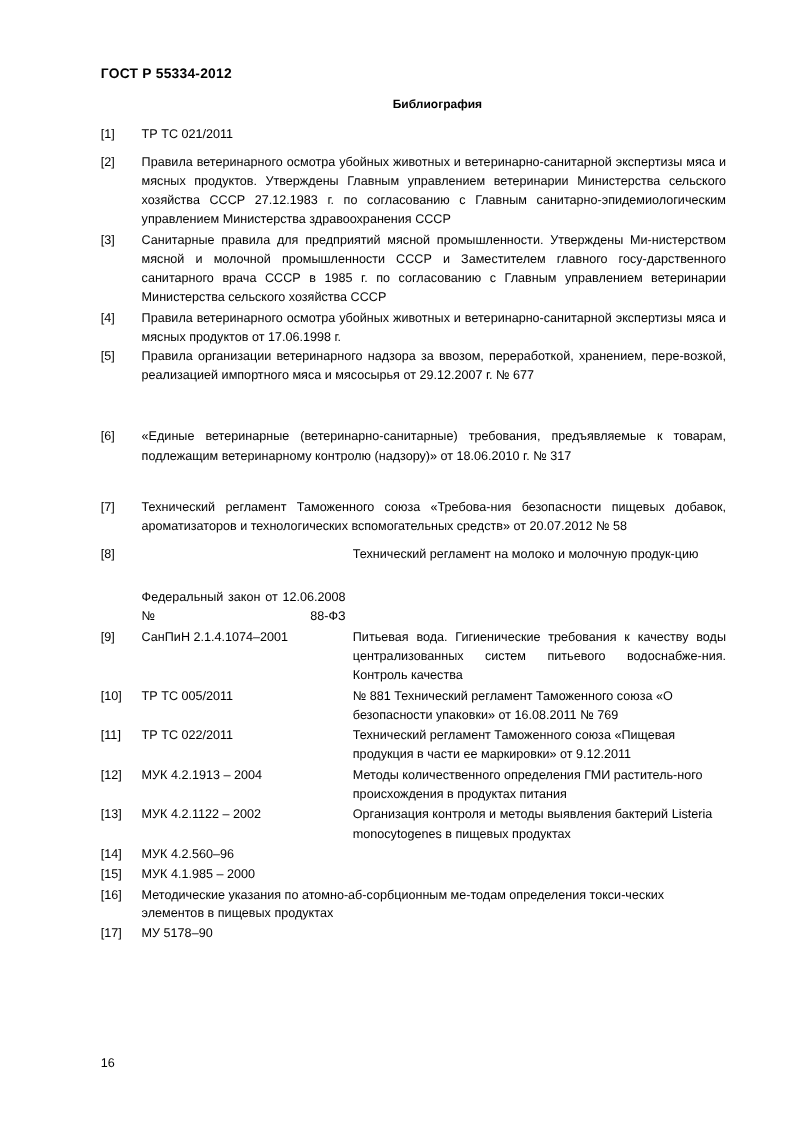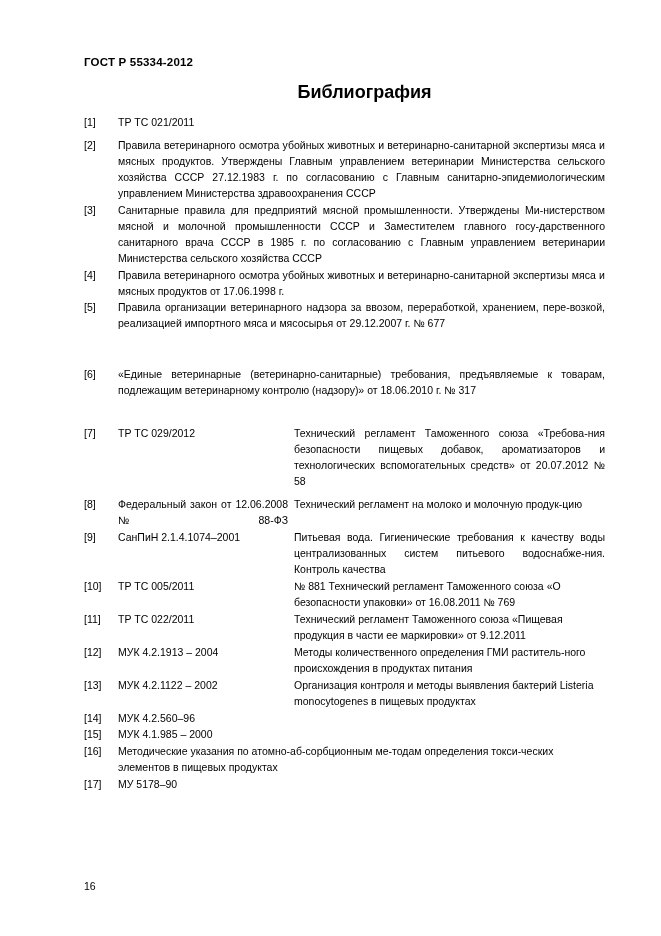--- a/index.html
+++ b/index.html
@@ -24,21 +24,21 @@
     padding: 56px 56px 30px 84px;
   }
   .doc-header {
     font-size: 11.5px;
     font-weight: bold;
     letter-spacing: 0.2px;
     margin: 0 0 14px 0;
   }
   .doc-title {
     text-align: center;
-    font-size: 18px;
+    font-size: 10px;
     font-weight: bold;
     margin: 0 0 12px 0;
     padding-left: 40px;
   }
   .ref-list {
     display: block;
   }
   .ref-row {
     display: flex;
     align-items: flex-start;
@@ -55,20 +55,21 @@
     flex: 0 0 176px;
     width: 176px;
     font-size: 10.5px;
     line-height: 1.52;
     padding-right: 6px;
     box-sizing: border-box;
   }
   .ref-mid.justify {
     text-align: justify;
     text-align-last: justify;
+    margin-top: 36px;
   }
   .ref-body {
     flex: 1 1 auto;
     font-size: 10.5px;
     line-height: 1.52;
     text-align: justify;
   }
   .ref-body.nojust {
     text-align: left;
   }
@@ -128,21 +129,20 @@
 
     <div class="ref-row full">
       <div class="ref-num">[6]</div>
       <div class="ref-body">«Единые ветеринарные (ветеринарно-санитарные) требования, предъявляемые к товарам, подлежащим ветеринарному контролю (надзору)» от 18.06.2010 г. № 317</div>
     </div>
 
     <div class="gap-md"></div>
 
     <div class="ref-row">
       <div class="ref-num">[7]</div>
-      <div class="ref-mid">ТР ТС 029/2012</div>
       <div class="ref-body">Технический регламент Таможенного союза «Требова-ния безопасности пищевых добавок, ароматизаторов и технологических вспомогательных средств»  от 20.07.2012  № 58</div>
     </div>
 
     <div class="gap-sm"></div>
 
     <div class="ref-row">
       <div class="ref-num">[8]</div>
       <div class="ref-mid justify">Федеральный закон от 12.06.2008 № 88-ФЗ</div>
       <div class="ref-body">Технический регламент на молоко и молочную продук-цию</div>
     </div>

